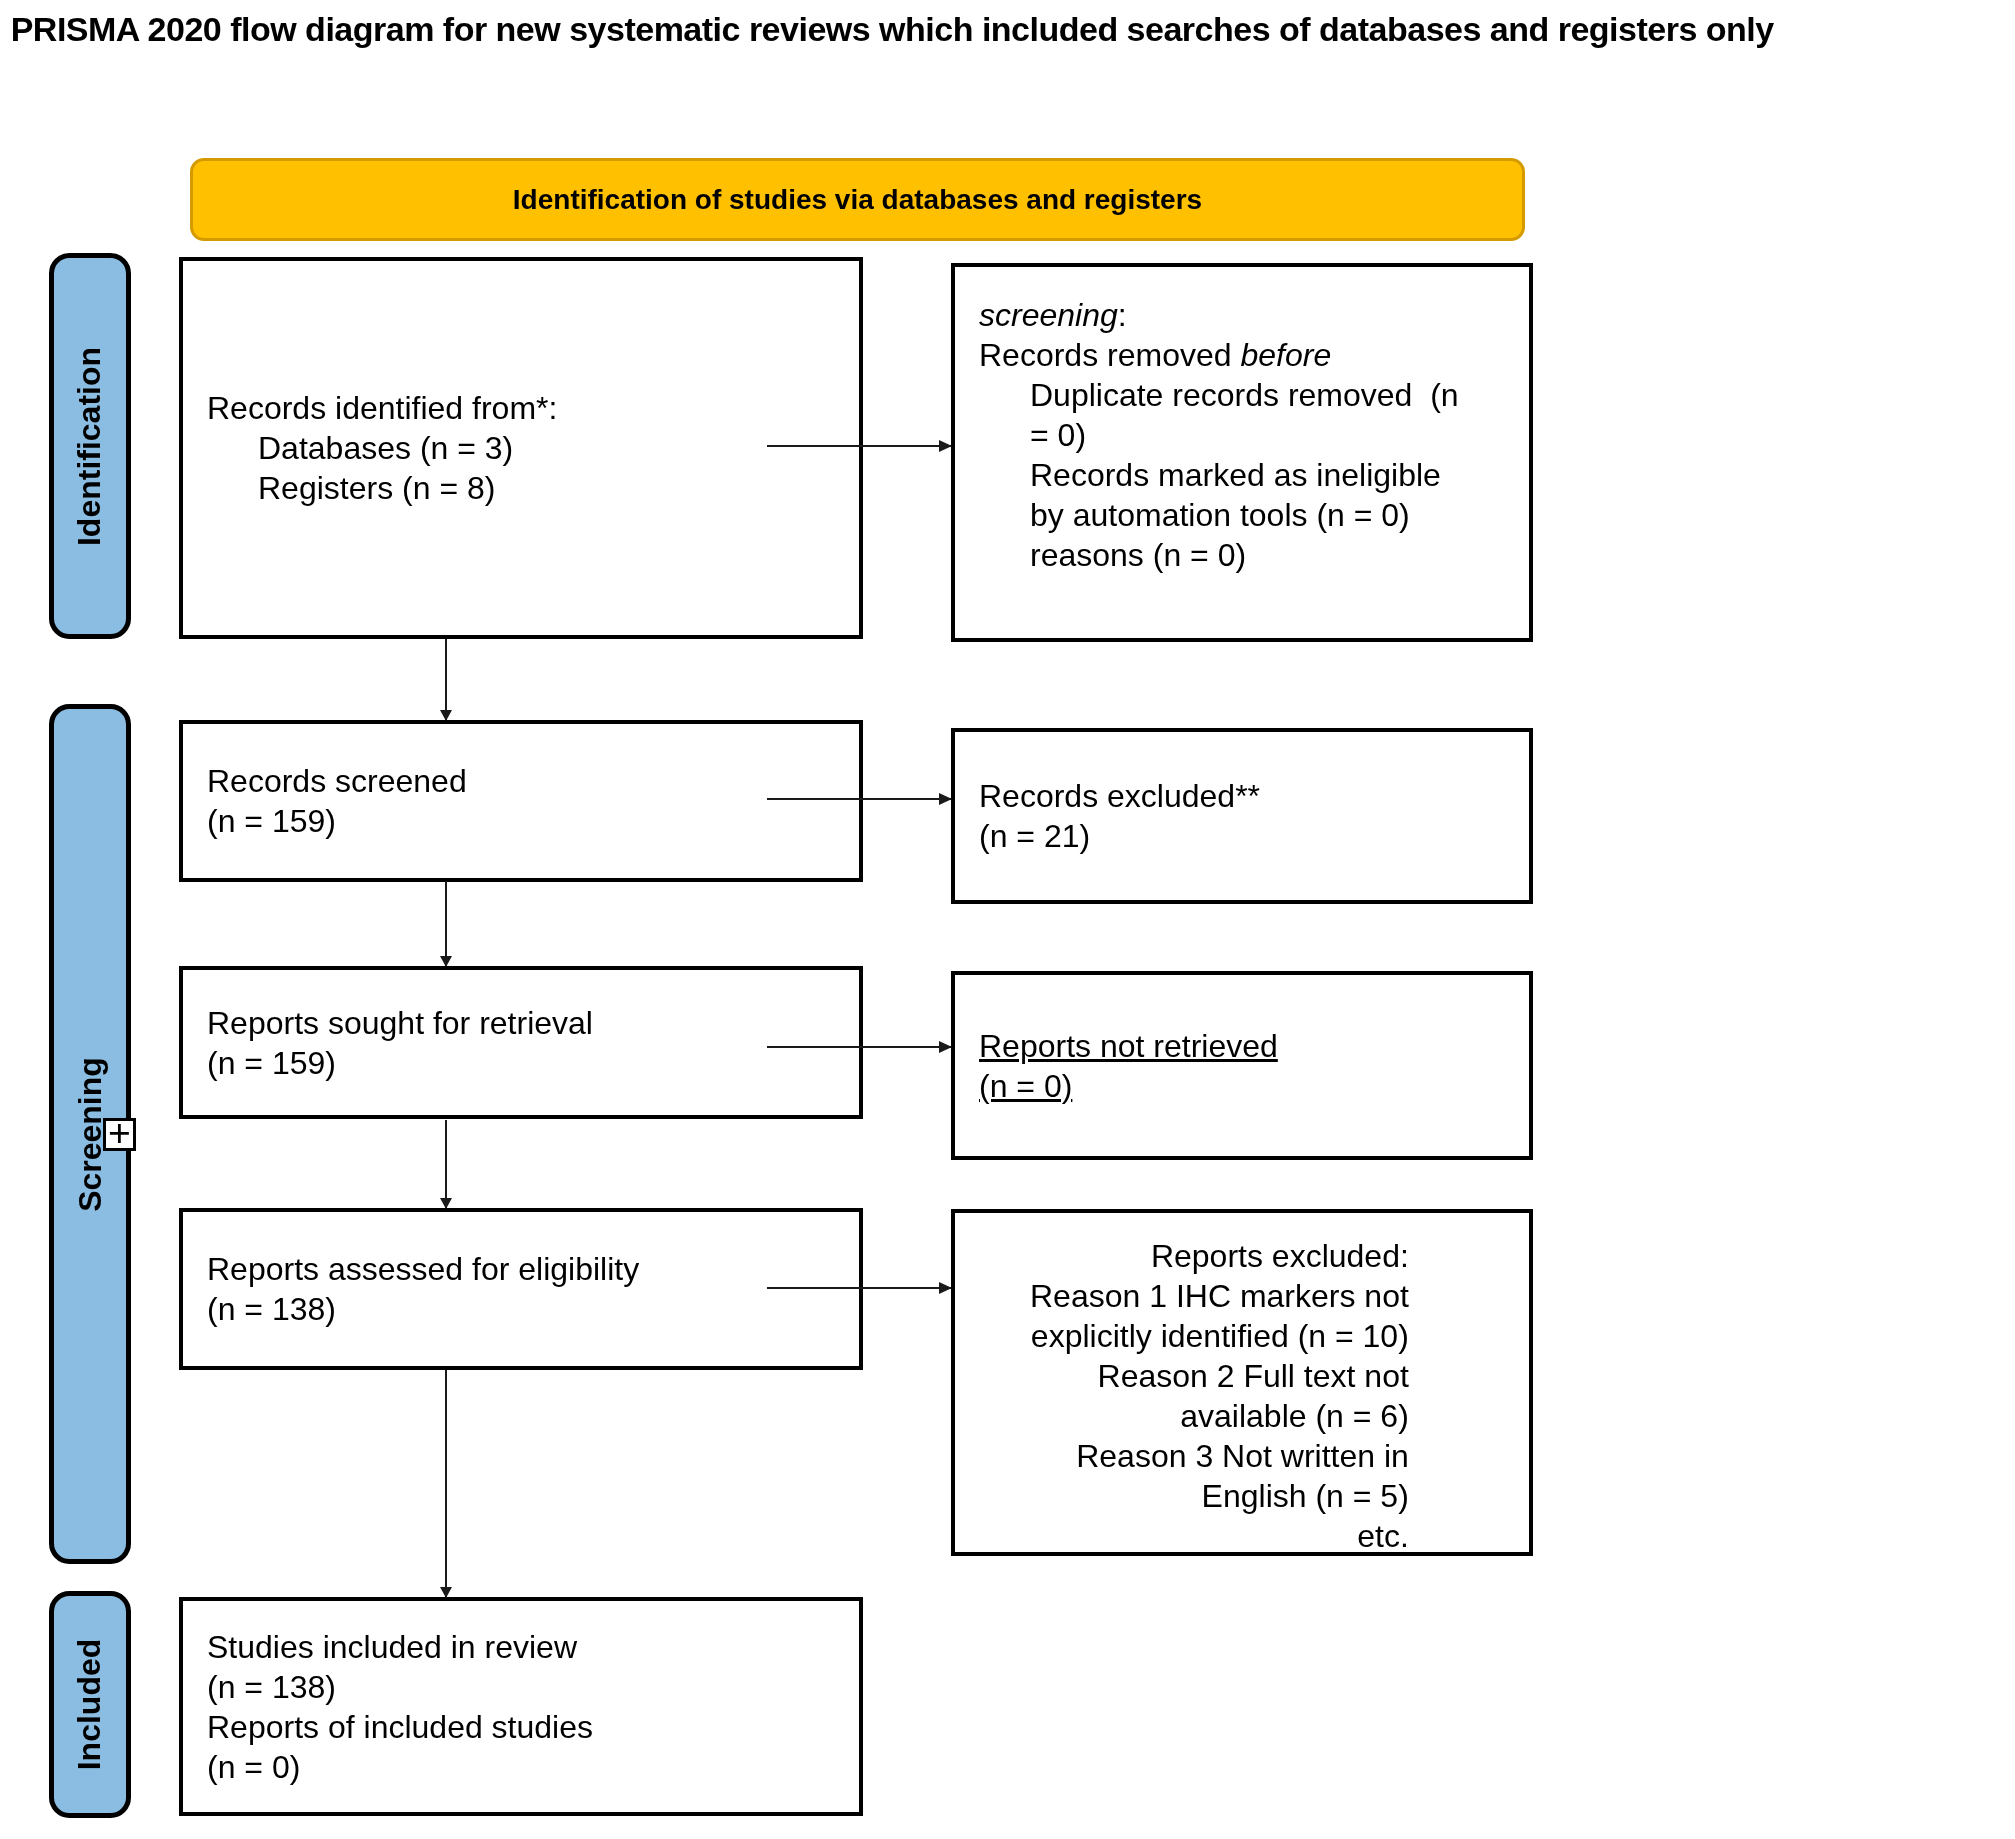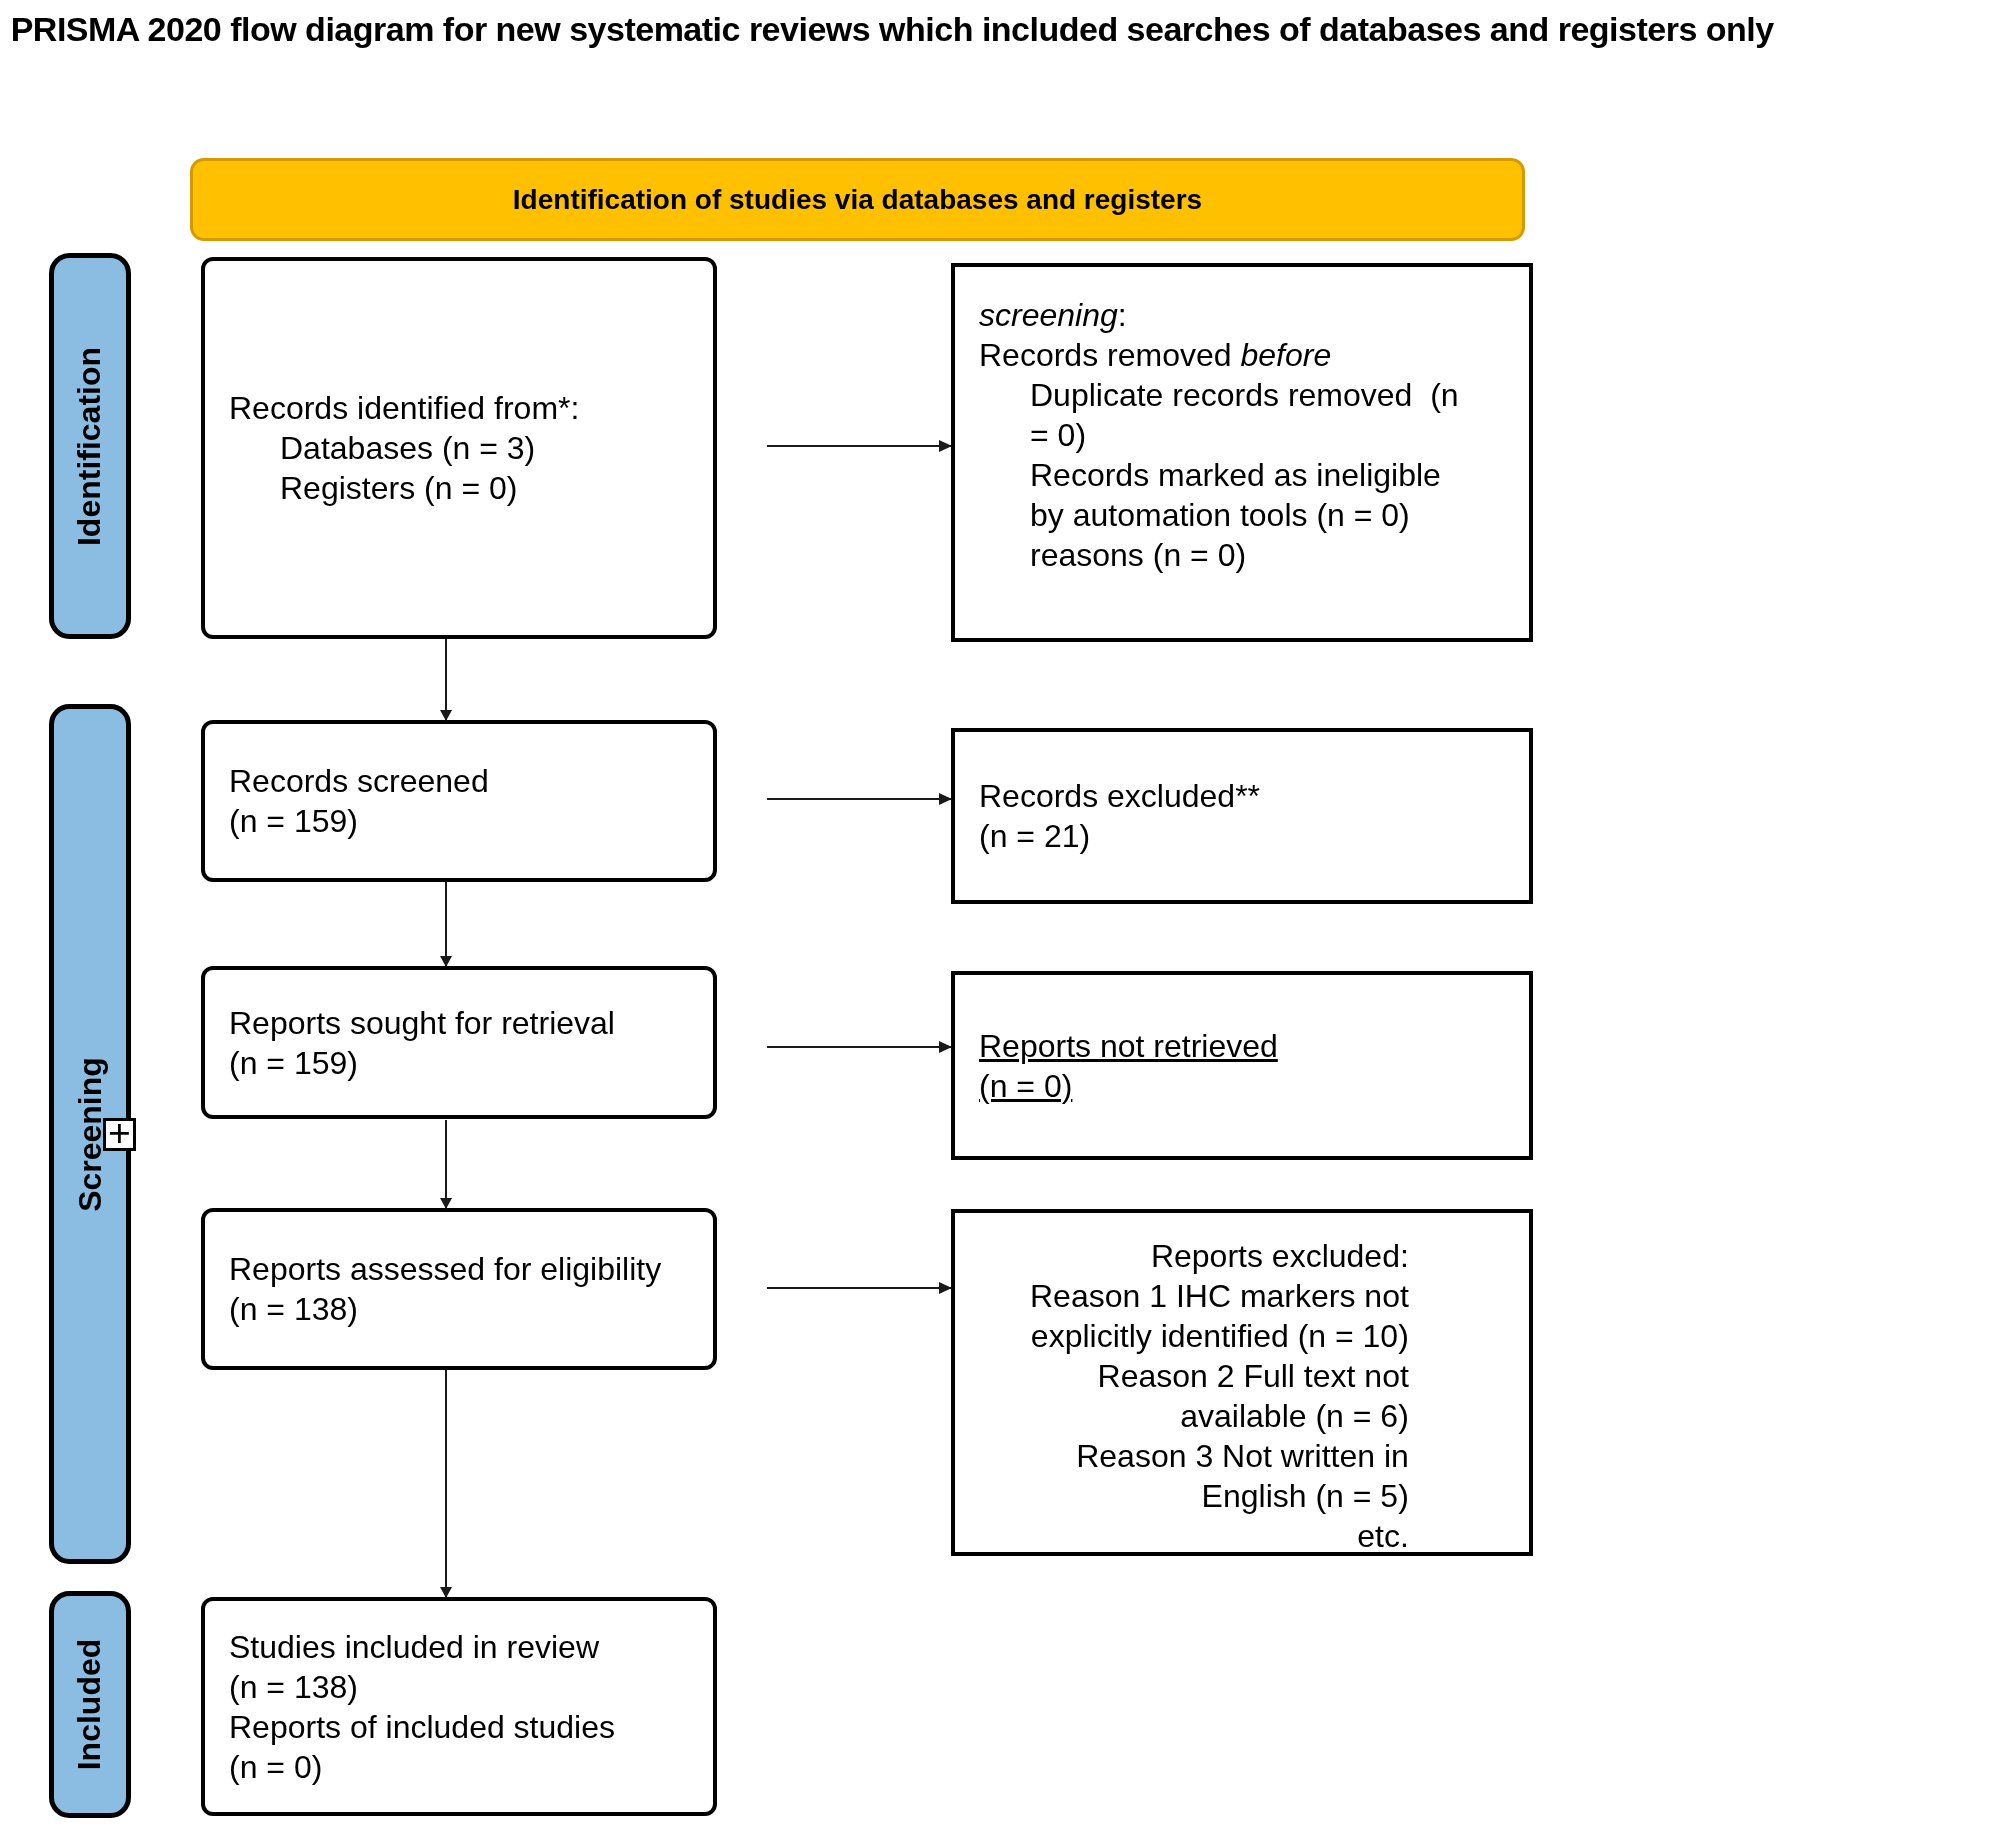--- a/index.html
+++ b/index.html
@@ -60,21 +60,21 @@
     margin-top:-3.2px;
   }
 
   
   .fbox {
     background:#fff;
     border:4.8px solid #000;
     display:flex; align-items:center;
   }
   .fbox.top-align { align-items:flex-start; }
-  .col-left  { left:201px;  width:516px;border-radius:12px; }
+  .col-left  { left:179px;  width:684px; }
   .col-right { left:951px; width:582px; }
   #box-records-identified { top:257px;  height:382px; }
   #box-records-removed    { top:263px;  height:379px; }
   #box-records-screened   { top:720px; height:162px; }
   #box-records-excluded   { top:728px; height:176px; }
   #box-reports-sought     { top:966px; height:153px; }
   #box-reports-not-retrieved { top:971px; height:189px;text-decoration:underline; }
   #box-reports-assessed   { top:1208px; height:162px; }
   #box-reports-excluded   { top:1209px; height:347px; }
   #box-studies-included   { top:1597px; height:219px; }
@@ -133,21 +133,21 @@
 </div>
 
 <div id="expand-box" class="abs">
   <span class="plus-glyph">+</span>
 </div>
 
 <div id="box-records-identified" class="abs fbox col-left">
   <div class="box-text">
       <div class="line ind0"><span>Records identified from*:</span></div>
       <div class="line ind1"><span>Databases (n = 3)</span></div>
-      <div class="line ind1"><span>Registers (n = 0)</span></div>
+      <div class="line ind1"><span>Registers (n = 8)</span></div>
     </div>
 </div>
 <div id="box-records-screened" class="abs fbox col-left">
   <div class="box-text">
       <div class="line ind0"><span>Records screened</span></div>
       <div class="line ind0"><span>(n = 159)</span></div>
     </div>
 </div>
 <div id="box-reports-sought" class="abs fbox col-left">
   <div class="box-text">

